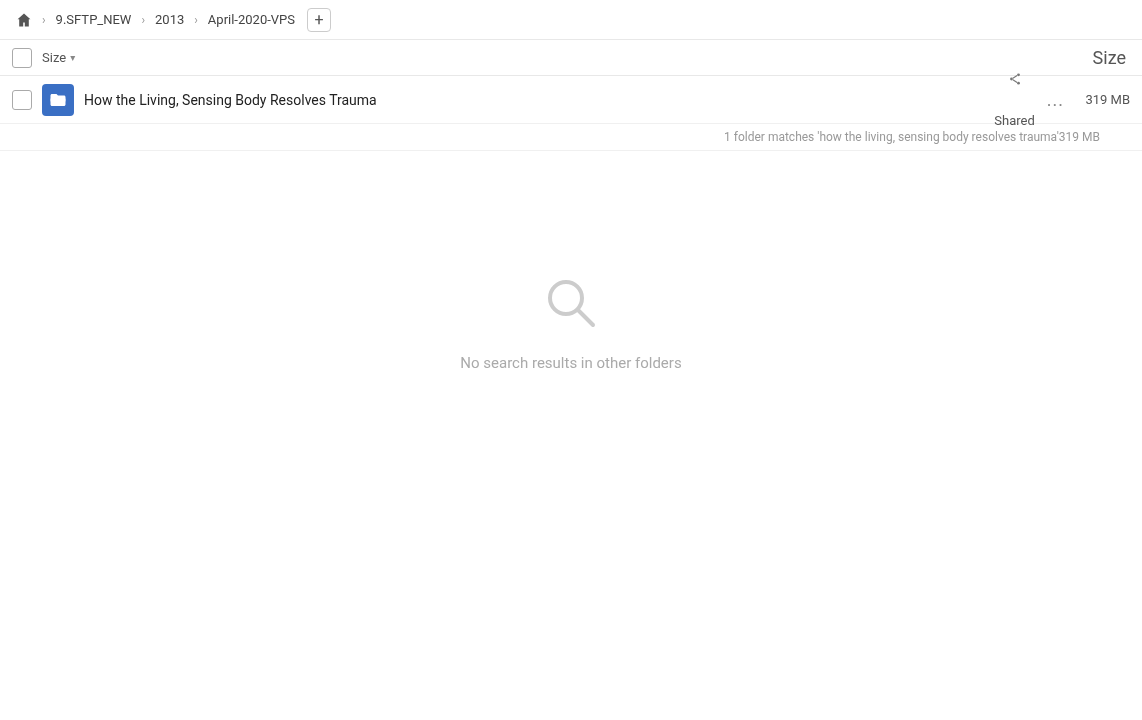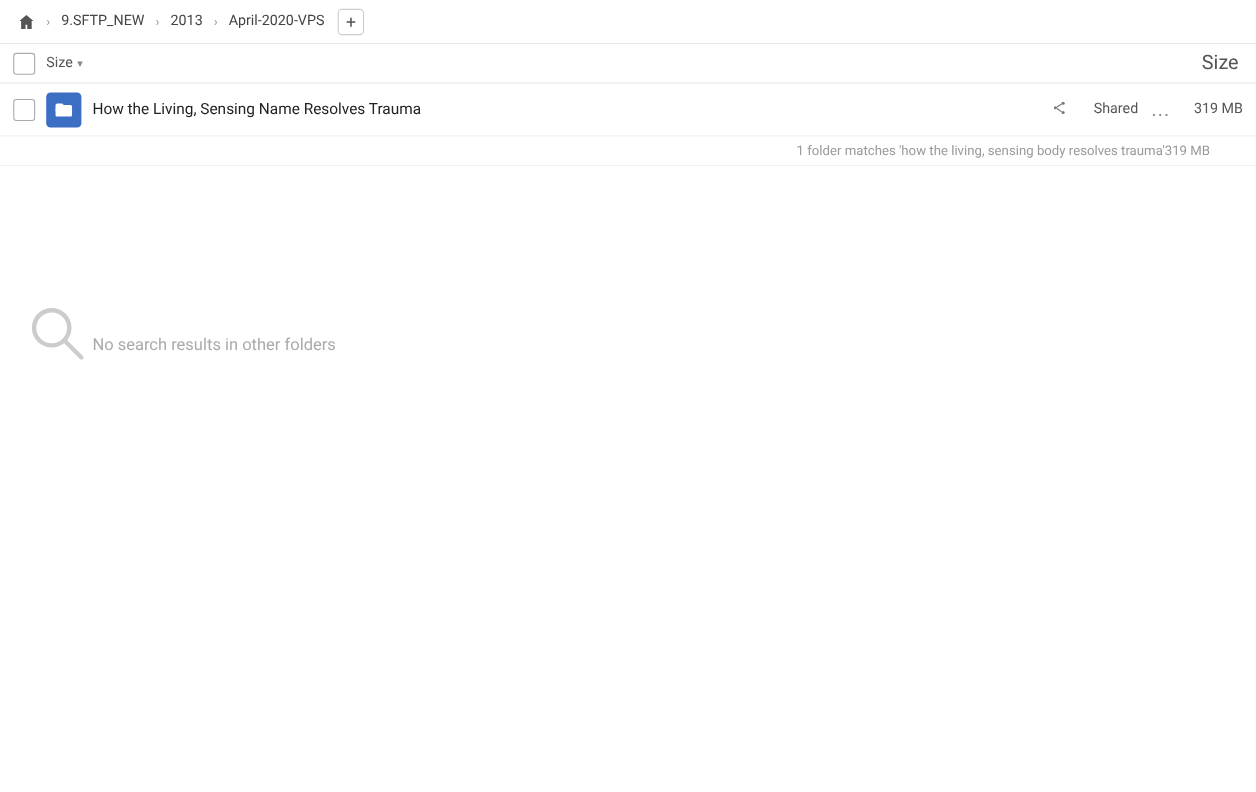--- a/index.html
+++ b/index.html
@@ -132,20 +132,21 @@
       color: #222;
       flex: 1;
     }
     .file-shared {
       display: flex;
       align-items: center;
       gap: 24px;
       color: #555;
       font-size: 13px;
       margin-right: 12px;
+      flex-direction: column;
     }
     .share-icon {
       color: #777;
       font-size: 14px;
     }
     .file-more {
       color: #888;
       font-size: 18px;
       margin-right: 16px;
       cursor: pointer;
@@ -173,21 +174,21 @@
       flex: 1;
     }
     .match-size {
       font-size: 12px;
       color: #999;
     }
 
     
     .no-results {
       display: flex;
-      flex-direction: row;
+      flex-direction: column;
       align-items: center;
       justify-content: flex-start;
       padding: 120px 20px 60px;
     }
     .no-results-icon {
       margin-bottom: 16px;
     }
     .no-results-icon svg {
       width: 64px;
       height: 64px;
@@ -228,21 +229,21 @@
   <div class="file-checkbox"></div>
   <div class="file-icon">
 
     <svg viewBox="0 0 24 24" fill="white" xmlns="http://www.w3.org/2000/svg">
       <path d="M10 4H4c-1.1 0-2 .9-2 2v12c0 1.1.9 2 2 2h16c1.1 0 2-.9 2-2V8c0-1.1-.9-2-2-2h-8l-2-2z"></path>
       <path d="M13.5 11.5c1 0 1.5.5 1.5 1.5v1h-1.5v-.8c0-.2-.1-.2-.3-.2h-2.4c-.2 0-.3.1-.3.2v1.6c0 .2.1.2.3.2h2.4c1 0 1.5.5 1.5 1.5v1.6c0 1-.5 1.5-1.5 1.5h-2.4C9.5 19 9 18.5 9 17.5v-1h1.5v.8c0 .2.1.2.3.2h2.4c.2 0 .3-.1.3-.2v-1.6c0-.2-.1-.2-.3-.2h-2.4C9.5 15.5 9 15 9 14v-1.5c0-1 .5-1.5 1.5-1.5h2.4c.4 0 .6.5.6.5z" fill="white" opacity="0"></path>
 
       <path d="M3.9 12c0-1.71 1.39-3.1 3.1-3.1h4V7H7c-2.76 0-5 2.24-5 5s2.24 5 5 5h4v-1.9H7c-1.71 0-3.1-1.39-3.1-3.1zM8 13h8v-2H8v2zm9-6h-4v1.9h4c1.71 0 3.1 1.39 3.1 3.1s-1.39 3.1-3.1 3.1h-4V17h4c2.76 0 5-2.24 5-5s-2.24-5-5-5z" fill="white"></path>
     </svg>
   </div>
-  <span class="file-name">How the Living, Sensing Name Resolves Trauma</span>
+  <span class="file-name">How the Living, Sensing Body Resolves Trauma</span>
   <div class="file-shared">
     <span class="share-icon">
       <svg viewBox="0 0 20 20" width="14" height="14" fill="#777">
         <circle cx="15" cy="4" r="2"></circle>
         <circle cx="5" cy="10" r="2"></circle>
         <circle cx="15" cy="16" r="2"></circle>
         <line x1="7" y1="9" x2="13" y2="5" stroke="#777" stroke-width="1.5"></line>
         <line x1="7" y1="11" x2="13" y2="15" stroke="#777" stroke-width="1.5"></line>
       </svg>
     </span>

